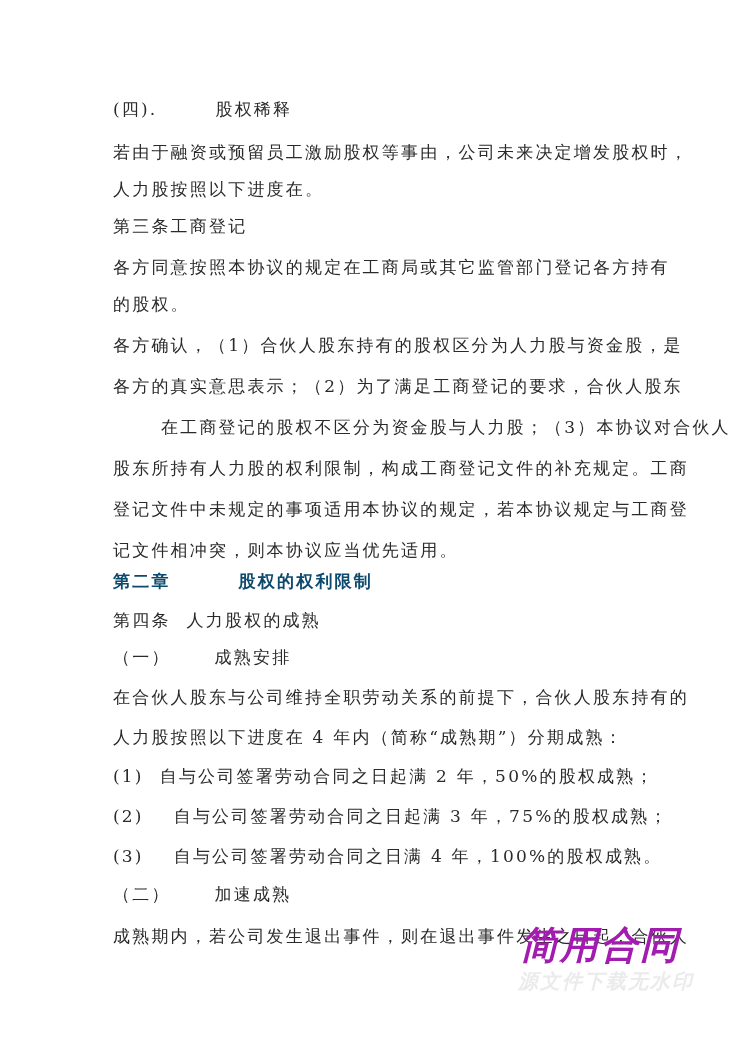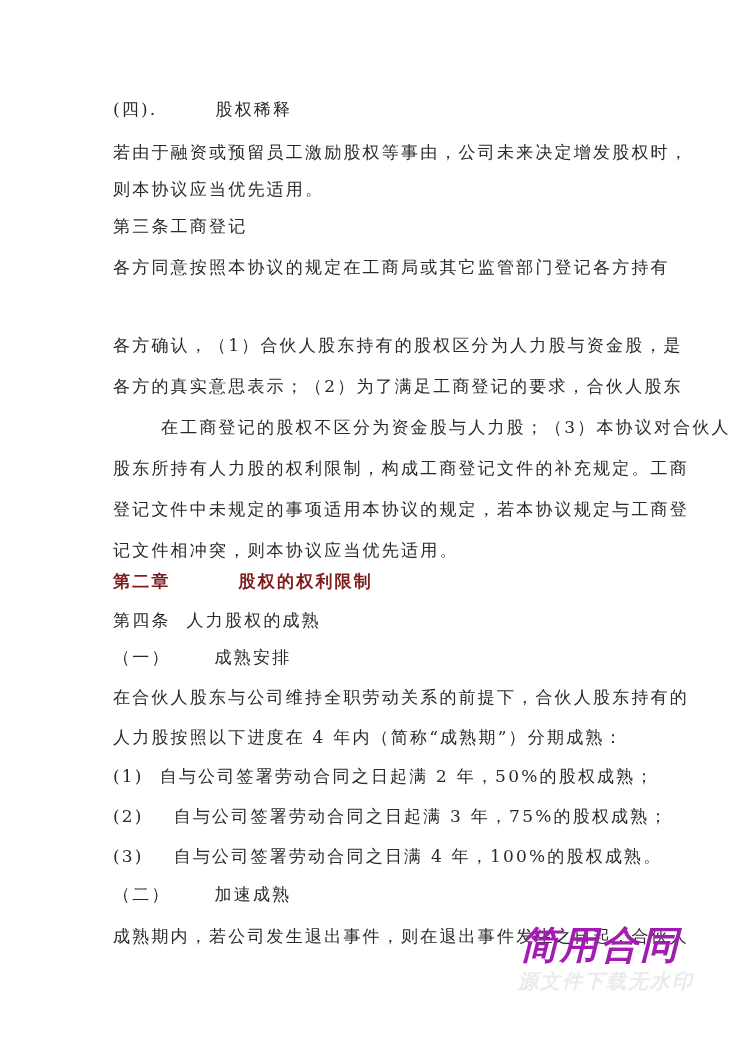--- a/index.html
+++ b/index.html
@@ -8,41 +8,42 @@
     font-family: "DejaVu Serif", "Liberation Serif", serif;
     color: #2a2a2a;
   }
   .page { position: absolute; left: 0; top: 0; width: 742px; height: 1049px; text-decoration: underline; }
   .line {
     position: absolute; left: 113px; width: 540px;
     font-size: 17px; line-height: 22px; white-space: nowrap;
     letter-spacing: 2.2px;
   }
   .tab { display: inline-block; }
-  .bold { font-weight: bold; color: #7f1d1d; }
+  .bold { font-weight: bold; color: #0c4a6e; }
   .wm1 {
     position: absolute; left: 520px; top: 920px;
     font-family: "DejaVu Sans", sans-serif; font-weight: bold; font-style: italic;
     font-size: 38px; color: #a21caf; letter-spacing: 2px;
   }
   .wm2 {
     position: absolute; left: 518px; top: 968px;
     font-family: "DejaVu Sans", sans-serif; font-weight: bold; font-style: italic;
     font-size: 20px; color: #ebebeb; letter-spacing: 2px;
   }
 </style>
 </head>
 <body>
 
 <div class="page" id="page">
     <div class="line" style="top: 98px;"><span class="tab" style="margin-right: 58px;">(四).</span><span>股权稀释</span></div>
     <div class="line" style="top: 141px;"><span>若由于融资或预留员工激励股权等事由，公司未来决定增发股权时，</span></div>
-    <div class="line" style="top: 178px;"><span>则本协议应当优先适用。</span></div>
+    <div class="line" style="top: 178px;"><span>人力股按照以下进度在。</span></div>
     <div class="line" style="top: 215px;"><span class="tab" style="">第三条</span><span>工商登记</span></div>
     <div class="line" style="top: 256px;"><span>各方同意按照本协议的规定在工商局或其它监管部门登记各方持有</span></div>
+    <div class="line" style="top: 293px;"><span>的股权。</span></div>
     <div class="line" style="top: 334px;"><span>各方确认，（1）合伙人股东持有的股权区分为人力股与资金股，是</span></div>
     <div class="line" style="top: 375px;"><span>各方的真实意思表示；（2）为了满足工商登记的要求，合伙人股东</span></div>
     <div class="line" style="top: 416px; margin-left: 48px;"><span>在工商登记的股权不区分为资金股与人力股；（3）本协议对合伙人</span></div>
     <div class="line" style="top: 457px;"><span>股东所持有人力股的权利限制，构成工商登记文件的补充规定。工商</span></div>
     <div class="line" style="top: 498px;"><span>登记文件中未规定的事项适用本协议的规定，若本协议规定与工商登</span></div>
     <div class="line" style="top: 539px;"><span>记文件相冲突，则本协议应当优先适用。</span></div>
     <div class="line bold" style="top: 570px;"><span class="tab" style="margin-right: 68px;">第二章</span><span>股权的权利限制</span></div>
     <div class="line" style="top: 609px;"><span class="tab" style="margin-right: 16px;">第四条</span><span>人力股权的成熟</span></div>
     <div class="line" style="top: 646px;"><span class="tab" style="margin-right: 44px;">（一）</span><span>成熟安排</span></div>
     <div class="line" style="top: 686px;"><span>在合伙人股东与公司维持全职劳动关系的前提下，合伙人股东持有的</span></div>

